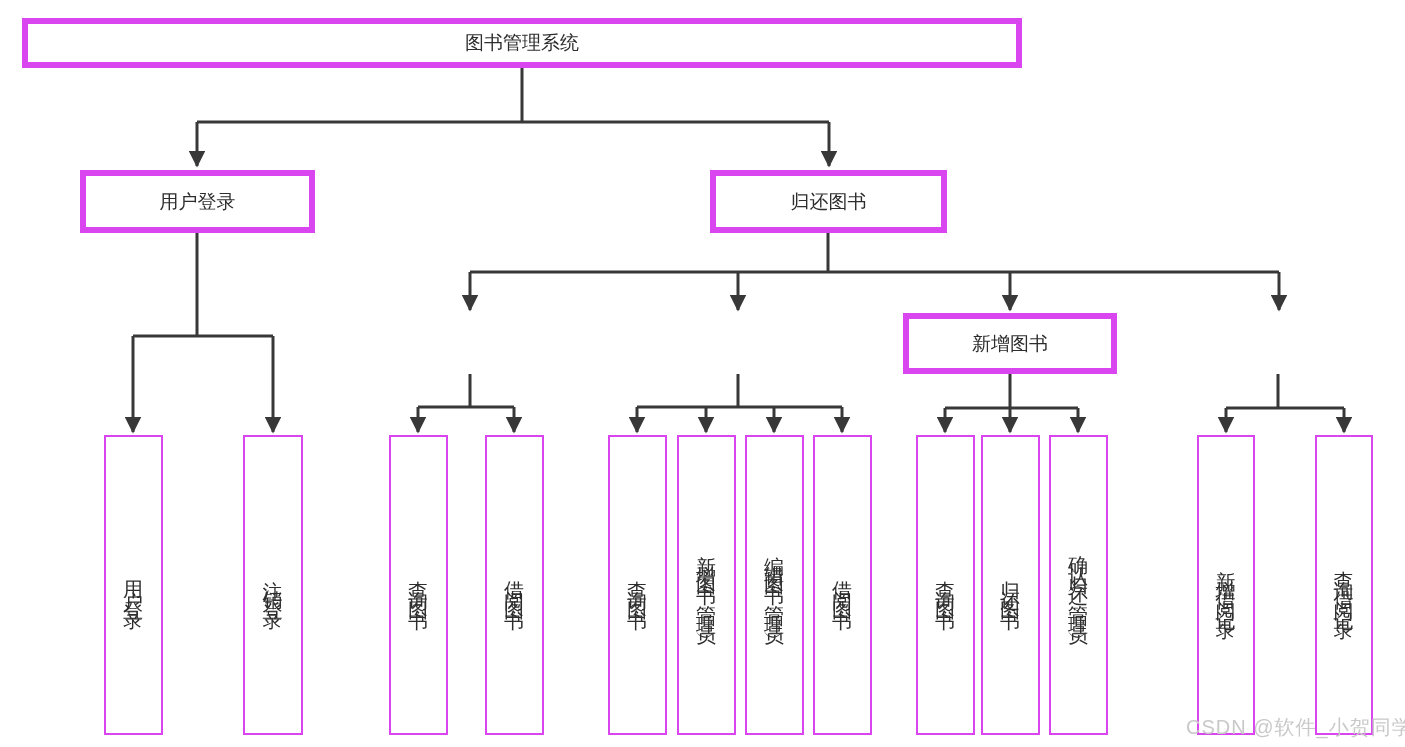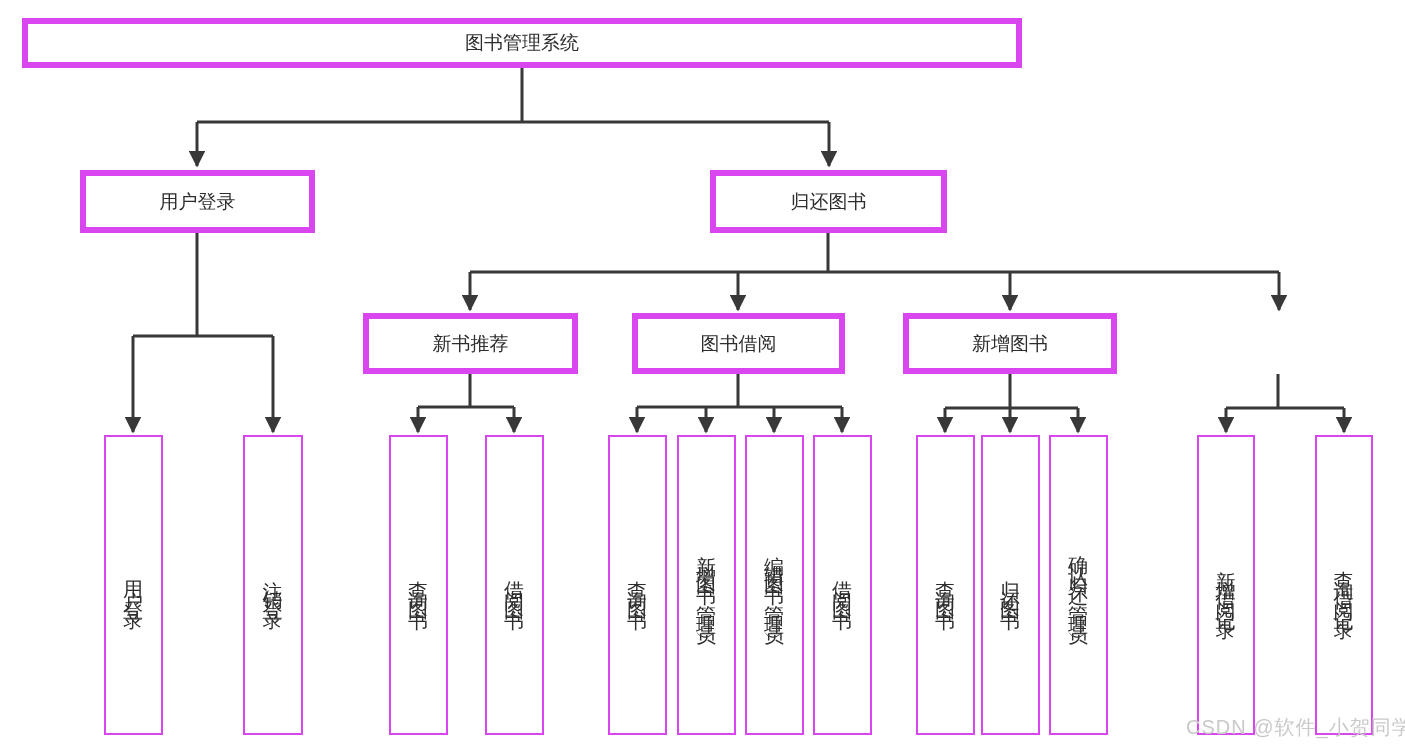--- a/index.html
+++ b/index.html
@@ -74,26 +74,20 @@
     <span>图书管理系统</span>
   </div>
 
   <div class="box" style="left:80px;top:170px;width:235px;height:63px">
     <span>用户登录</span>
   </div>
   <div class="box" style="left:710px;top:170px;width:237px;height:63px">
     <span>归还图书</span>
   </div>
 
-  <div class="box" style="left:363px;top:313px;width:215px;height:61px">
-    <span>新书推荐</span>
-  </div>
-  <div class="box" style="left:632px;top:313px;width:213px;height:61px">
-    <span>图书借阅</span>
-  </div>
   <div class="box" style="left:903px;top:313px;width:214px;height:61px">
     <span>新增图书</span>
   </div>
 
   <div class="box leaf" style="left:104px;top:435px;width:59px;height:300px">
     <span class="vtext">用户登录</span>
   </div>
   <div class="box leaf" style="left:243px;top:435px;width:60px;height:300px">
     <span class="vtext">注销登录</span>
   </div>

